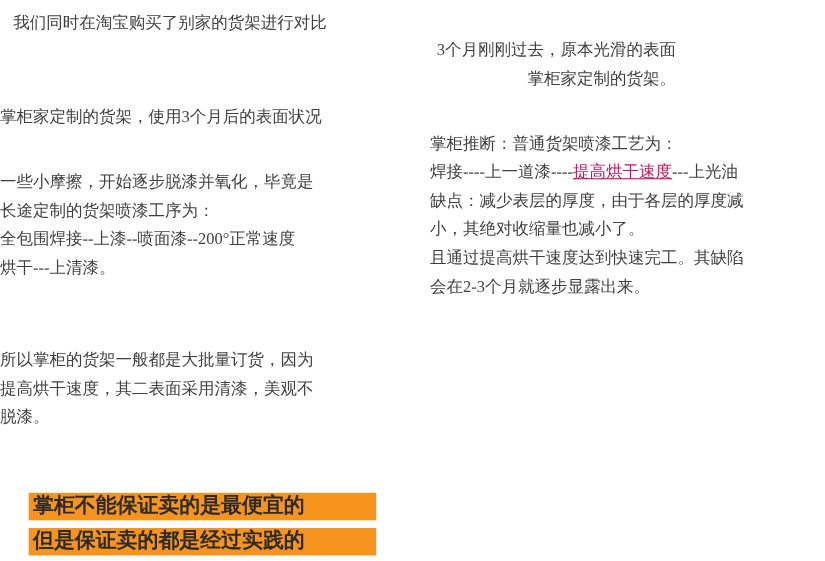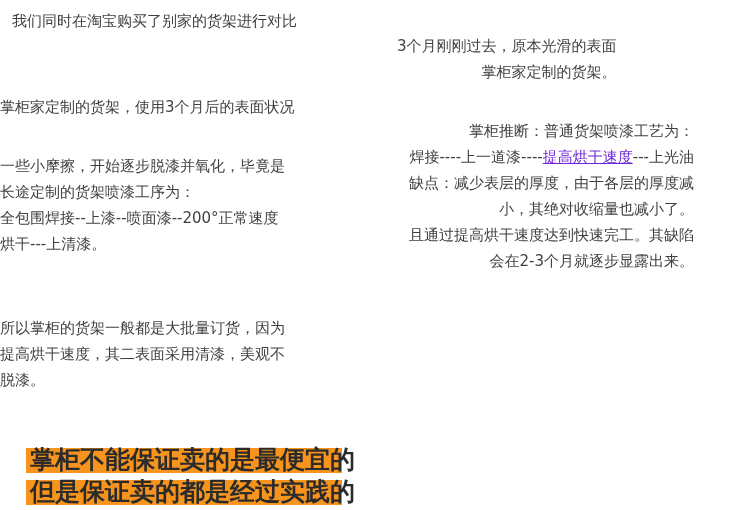--- a/index.html
+++ b/index.html
@@ -11,20 +11,21 @@
     width: 750px;
     height: 510px;
     overflow: hidden;
     font-family: "DejaVu Sans", "Liberation Sans", sans-serif;
     color: #3c3c3c;
   }
   .page {
     position: relative;
     width: 750px;
     height: 502px;
+    font-family: Liberation Serif, serif;
   }
   .col {
     position: absolute;
     top: 0;
   }
   .col-left {
     left: 0;
     width: 375px;
   }
   .col-right {
@@ -59,21 +60,21 @@
     top: 315px;
   }
   .highlight-box {
     position: absolute;
     left: 26px;
     top: 444px;
     width: 316px;
   }
   .hl-line {
     position: relative;
-    font-size: 25px;
+    font-size: 19px;
     font-weight: bold;
     line-height: 32px;
     color: #2b2b2b;
     white-space: nowrap;
     padding: 0 4px;
   }
   .hl-line .hl-bg {
     position: absolute;
     left: 0;
     right: 0;
@@ -88,26 +89,25 @@
   }
   
   .r-block1 {
     position: absolute;
     left: 22px;
     top: 33px;
     text-align: right;
   }
   .r-block2 {
     position: absolute;
-    left: 34px;
+    left: 16px;
     top: 118px;
-    text-align: right;
   }
   .red {
-    color: #6d28d9;
+    color: #be185d;
     text-decoration: underline;
   }
 </style>
 </head>
 <body>
 
 <div class="page">
 
   <div class="col col-left">
 

